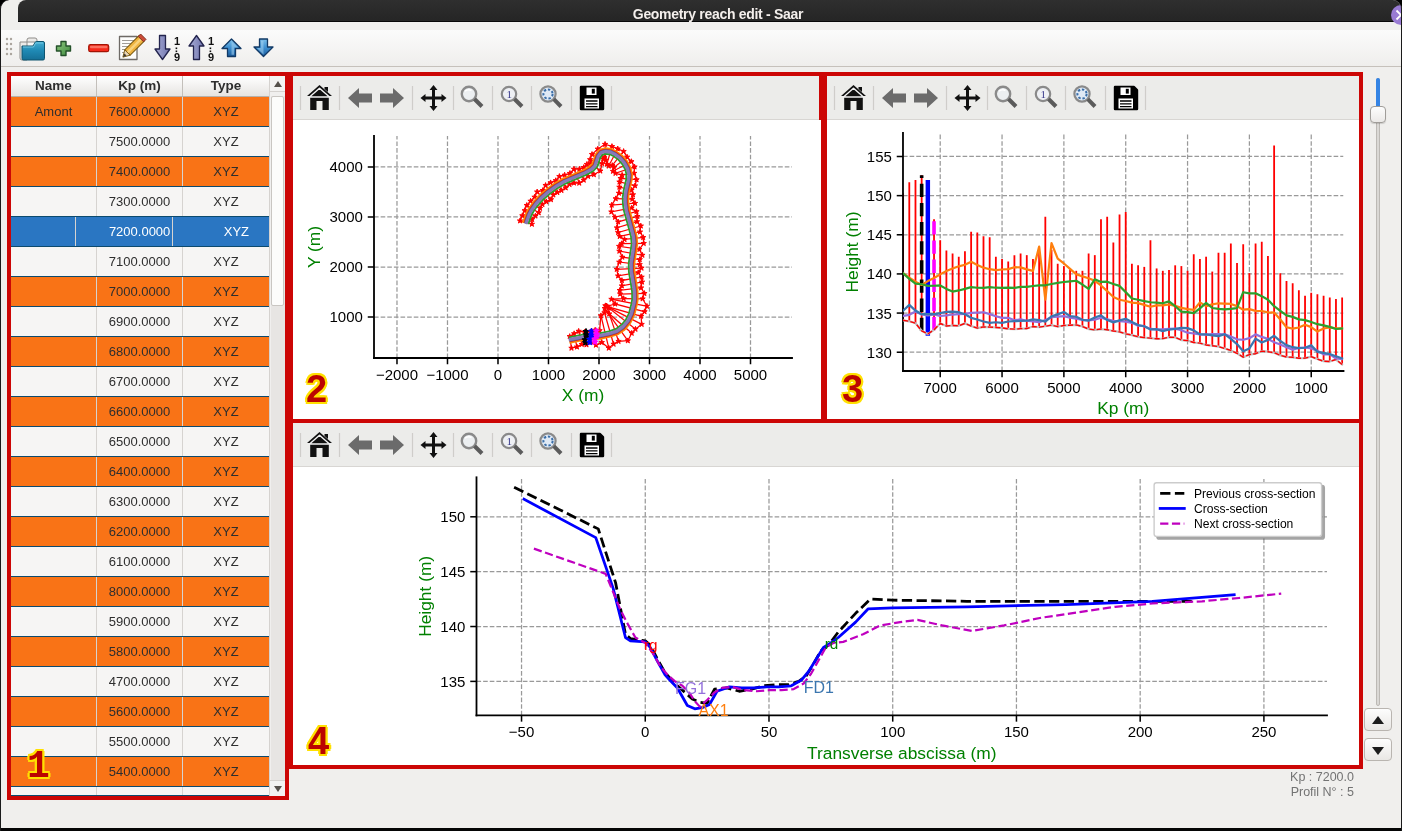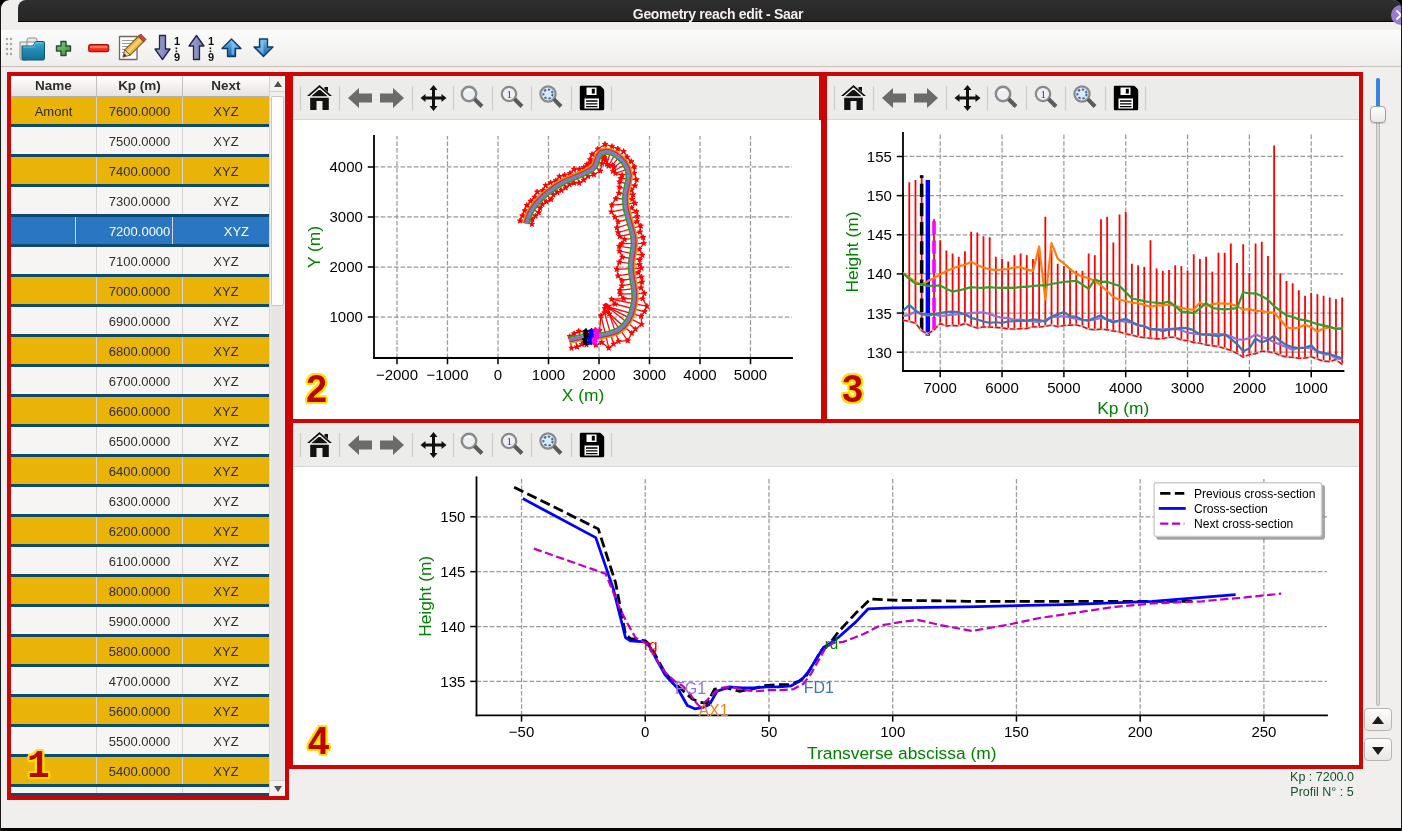--- a/index.html
+++ b/index.html
@@ -18,26 +18,26 @@
   background:#997bd3; }
 #closebtn svg { position:absolute; left:4px; top:4px; }
 #toolbar { position:absolute; left:0; top:30px; width:100%; height:37px;
   background:linear-gradient(#fbfbfb,#efeeec); border-bottom:1px solid #c6c1bb; }
 .redpanel { position:absolute; border:4px solid #cc0605; background:#fff; }
 .plabel { position:absolute; font-size:38px; font-weight:bold; color:#bb0400; line-height:38px;
   text-shadow:-2.2px 0 #ffe000, 2.2px 0 #ffe000, 0 -2.2px #ffe000, 0 2.2px #ffe000,
    -1.6px -1.6px #ffe000, 1.6px 1.6px #ffe000, -1.6px 1.6px #ffe000, 1.6px -1.6px #ffe000; z-index:30;}
 
 #panel1 { left:6px; top:72px; width:282px; height:728px; background:#fff; }
-#tbl { position:absolute; left:0; top:0; width:258px; height:720px; overflow:hidden; background:#eab308; }
+#tbl { position:absolute; left:0; top:0; width:258px; height:720px; overflow:hidden; background:#f97316; }
 .thead { display:flex; height:21px; background:linear-gradient(#ffffff,#e6e4e1);
   border-bottom:1px solid #b5b1ac; }
 .thead div { font-weight:bold; font-size:13.5px; text-align:center; line-height:20px; color:#2e2e2e;
   border-right:1px solid #c3bfba; }
-.trow { display:flex; height:30px; border-bottom:3px solid #0c4a6e; }
+.trow { display:flex; height:30px; border-bottom:1px solid #0c4a6e; }
 .trow div { font-size:13px; text-align:center; line-height:29px; color:#2e2e2e;
   border-right:1px solid #d6d3d0; }
 .c1 { width:86px; } .c2 { width:86px; } .c3 { width:86px; border-right:none !important; }
 .alt { background:#f6f5f4; }
 .sel { background:#2a76c2;gap:31px; }
 .sel div { color:#ffffff; }
 
 #tscroll { position:absolute; right:0px; top:0; width:16px; height:720px; background:#f0efee;
   border-left:1px solid #d5d2cf; }
 #tscroll .btn { position:absolute; left:0px; width:15px; height:16px; background:#f3f2f1; }
@@ -55,21 +55,21 @@
 
 #slider { position:absolute; left:1374px; top:78px; width:6px; height:628px; }
 #sgroove { position:absolute; left:1px; top:0; width:4px; height:100%; background:#dad8d5;
   border:1px solid #bcb9b5; border-radius:3px; }
 #sfill { position:absolute; left:1px; top:0; width:4px; height:34px; background:#3584e4; border-radius:3px; }
 #shandle { position:absolute; left:-5px; top:28px; width:16px; height:17px;
   background:linear-gradient(#fdfdfd,#ebe9e7); border:1px solid #a09d99; border-radius:4px;
   box-shadow:0 1px 1px rgba(0,0,0,.15); }
 .navbtn { position:absolute; left:1363px; width:28px; height:23px;
   background:linear-gradient(#fdfdfd,#e9e7e4); border:1px solid #b9b5b0; border-radius:4px; }
-#kptext { position:absolute; right:47px; top:770px; font-size:12.5px; color:#14532d; text-align:center; line-height:14.6px;}
+#kptext { position:absolute; right:47px; top:770px; font-size:12.5px; color:#737373; text-align:right; line-height:14.6px;}
 </style>
 </head>
 <body>
 <div id="win">
   <div id="titlebar">
     <div id="title">Geometry reach edit - Saar</div>
     <div id="closebtn">
         <svg width="12" height="12">
           <path d="M1.5 1.5 L10.5 10.5 M10.5 1.5 L1.5 10.5" stroke="#fff" stroke-width="1.8" stroke-linecap="round"></path>
         </svg>
@@ -147,21 +147,21 @@
       <path d="M10.5 18.5 L1 9 L6.5 9 L6.5 1 L14.5 1 L14.5 9 L20 9 Z" fill="url(#bgr)" stroke="#123a66" stroke-width="1.3" stroke-linejoin="round"></path>
       <path d="M10.5 16.5 L4 9.9 L8 9.9 L8 2.7 L10.5 2.7 Z" fill="#a6d4f0" opacity="0.55"></path>
     </g>
       </svg></div>
 
   <div id="panel1" class="redpanel">
     <div id="tbl">
       <div class="thead">
           <div class="c1">Name</div>
           <div class="c2">Kp (m)</div>
-          <div class="c3">Next</div>
+          <div class="c3">Type</div>
         </div>
       <div class="trow">
           <div class="c1">Amont</div>
           <div class="c2">7600.0000</div>
           <div class="c3">XYZ</div>
         </div>
       <div class="trow alt">
           <div class="c1"></div>
           <div class="c2">7500.0000</div>
           <div class="c3">XYZ</div>

